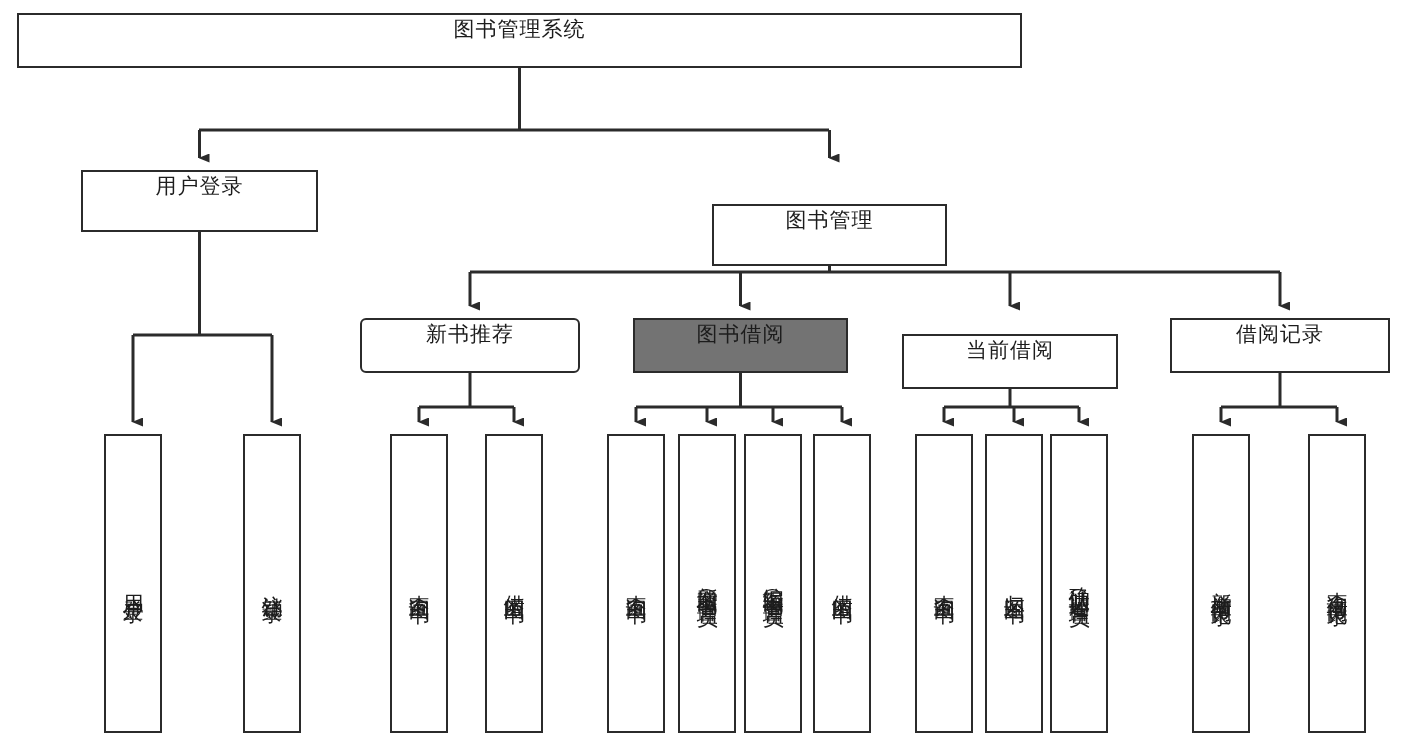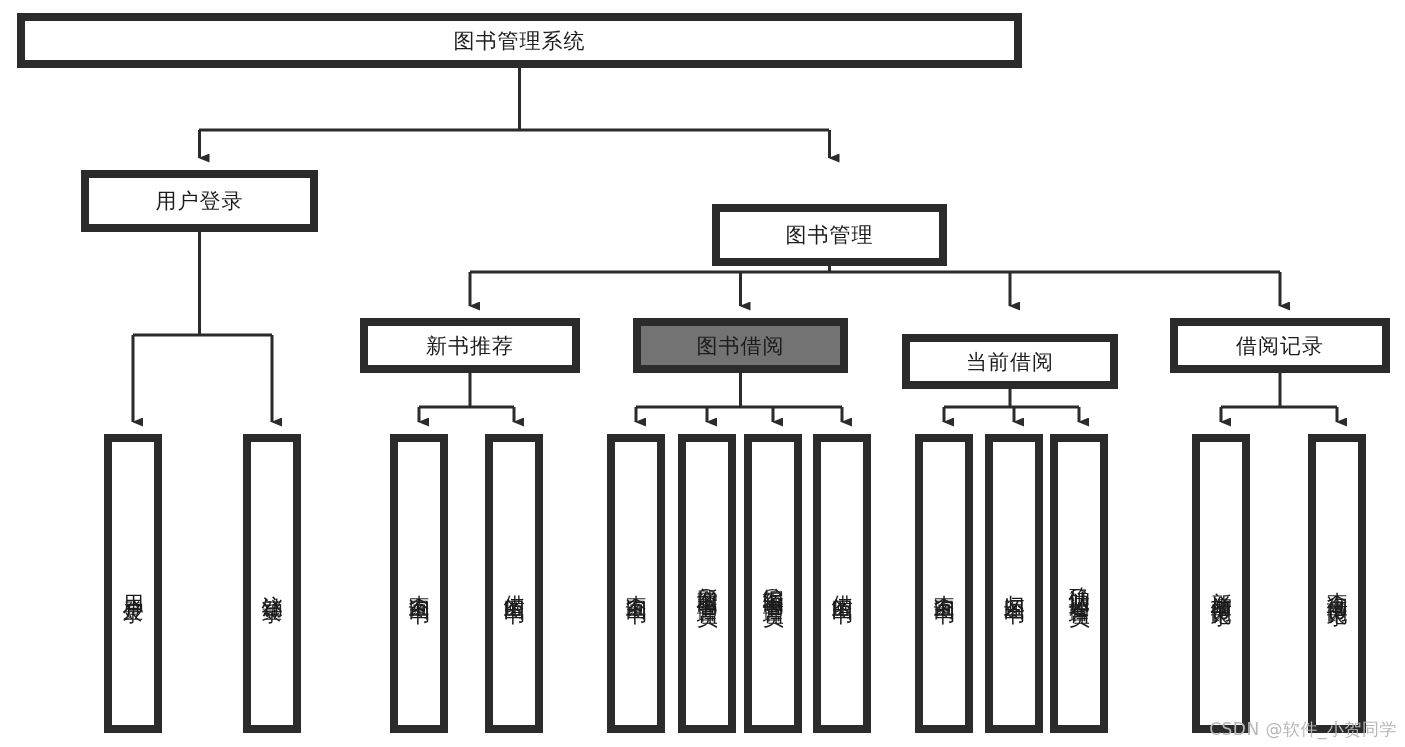--- a/index.html
+++ b/index.html
@@ -20,24 +20,23 @@
   #wires {
     position: absolute;
     left: 0;
     top: 0;
     width: 1405px;
     height: 747px;
   }
   .node {
     position: absolute;
     box-sizing: border-box;
-    border: 8px solid #fca5a5;
+    border: 2px solid #fca5a5;
     background: #ffffff;
     display: flex;
-    align-items: center;
     justify-content: center;
     color: #1c1c1c;
   }
   .node.horiz {
     font-size: 21px;
     letter-spacing: 1px;
   }
   .node.vert {
     padding: 6px 0;
   }
@@ -111,21 +110,21 @@
   <div id="node-layer">
       <div class="node horiz" style="left: 17px; top: 13px; width: 1005px; height: 55px; border-color: rgb(43, 43, 43); background: rgb(255, 255, 255); color: rgb(28, 28, 28);">
         <span>图书管理系统</span>
       </div>
       <div class="node horiz" style="left: 81px; top: 170px; width: 237px; height: 62px; border-color: rgb(43, 43, 43); background: rgb(255, 255, 255); color: rgb(28, 28, 28);">
         <span>用户登录</span>
       </div>
       <div class="node horiz" style="left: 712px; top: 170px; width: 235px; height: 62px; border-color: rgb(43, 43, 43); background: rgb(255, 255, 255); color: rgb(28, 28, 28); margin-top: 34px;">
         <span>图书管理</span>
       </div>
-      <div class="node horiz" style="left: 360px; top: 318px; width: 220px; height: 55px; border-color: rgb(43, 43, 43); background: rgb(255, 255, 255); color: rgb(28, 28, 28);">
+      <div class="node horiz" style="left: 360px; top: 318px; width: 220px; height: 55px; border-color: rgb(43, 43, 43); background: rgb(255, 255, 255); color: rgb(28, 28, 28); border-radius: 6px;">
         <span>新书推荐</span>
       </div>
       <div class="node horiz" style="left: 633px; top: 318px; width: 215px; height: 55px; border-color: rgb(43, 43, 43); background: #737373; color: rgb(28, 28, 28);">
         <span>图书借阅</span>
       </div>
       <div class="node horiz" style="left: 902px; top: 318px; width: 216px; height: 55px; border-color: rgb(43, 43, 43); background: rgb(255, 255, 255); color: rgb(28, 28, 28); margin-top: 16px;">
         <span>当前借阅</span>
       </div>
       <div class="node horiz" style="left: 1170px; top: 318px; width: 220px; height: 55px; border-color: rgb(43, 43, 43); background: rgb(255, 255, 255); color: rgb(28, 28, 28);">
         <span>借阅记录</span>
@@ -164,14 +163,13 @@
         <span class="vlabel">确认归还（管理员）</span>
       </div>
       <div class="node vert" style="left: 1192px; top: 434px; width: 58px; height: 299px; border-color: rgb(43, 43, 43); background: rgb(255, 255, 255); color: rgb(28, 28, 28);">
         <span class="vlabel">新增借阅记录</span>
       </div>
       <div class="node vert" style="left: 1308px; top: 434px; width: 58px; height: 299px; border-color: rgb(43, 43, 43); background: rgb(255, 255, 255); color: rgb(28, 28, 28);">
         <span class="vlabel">查询借阅记录</span>
       </div>
     </div>
 
-  <div class="watermark">CSDN @软件_小贺同学</div>
 </div>
 
 </body></html>

